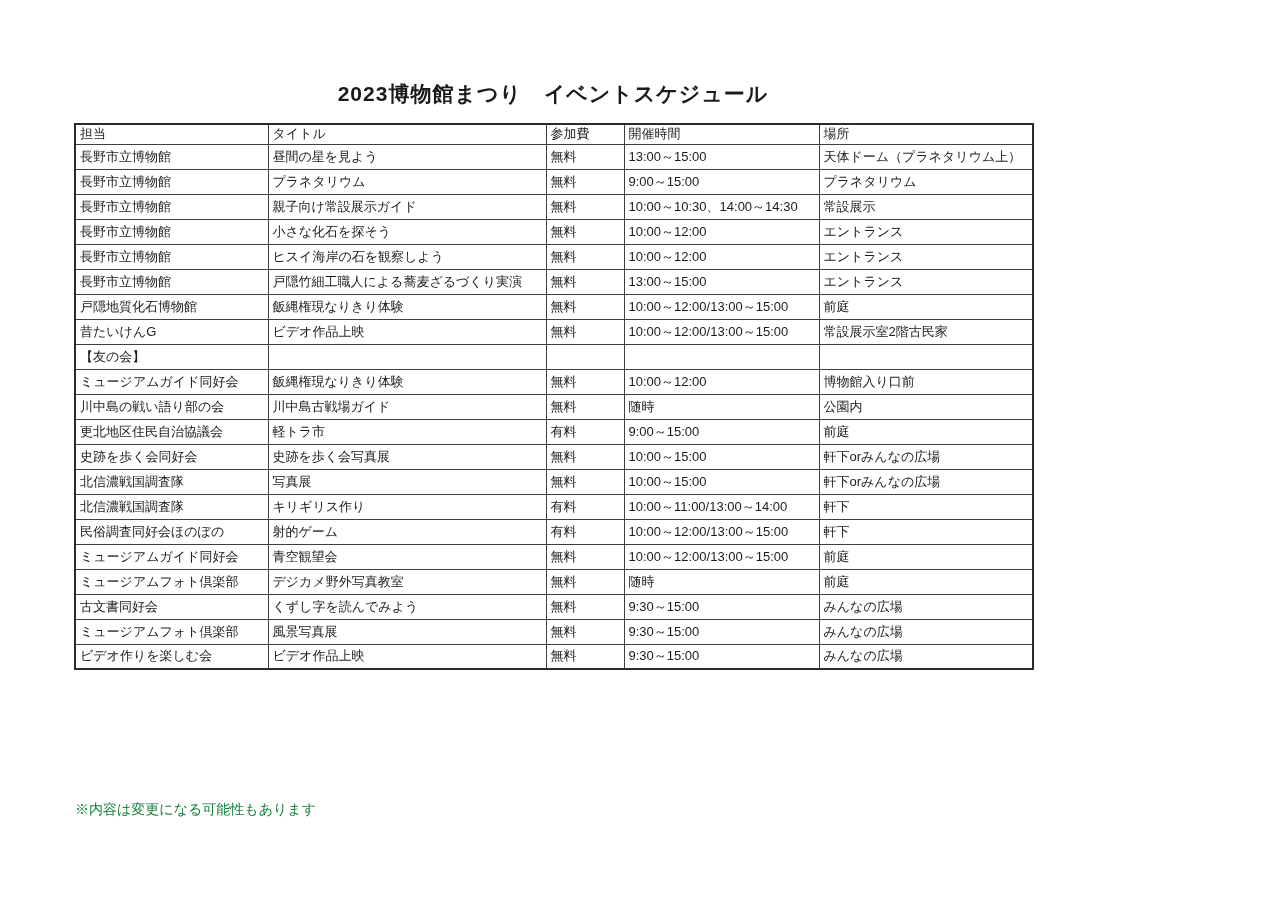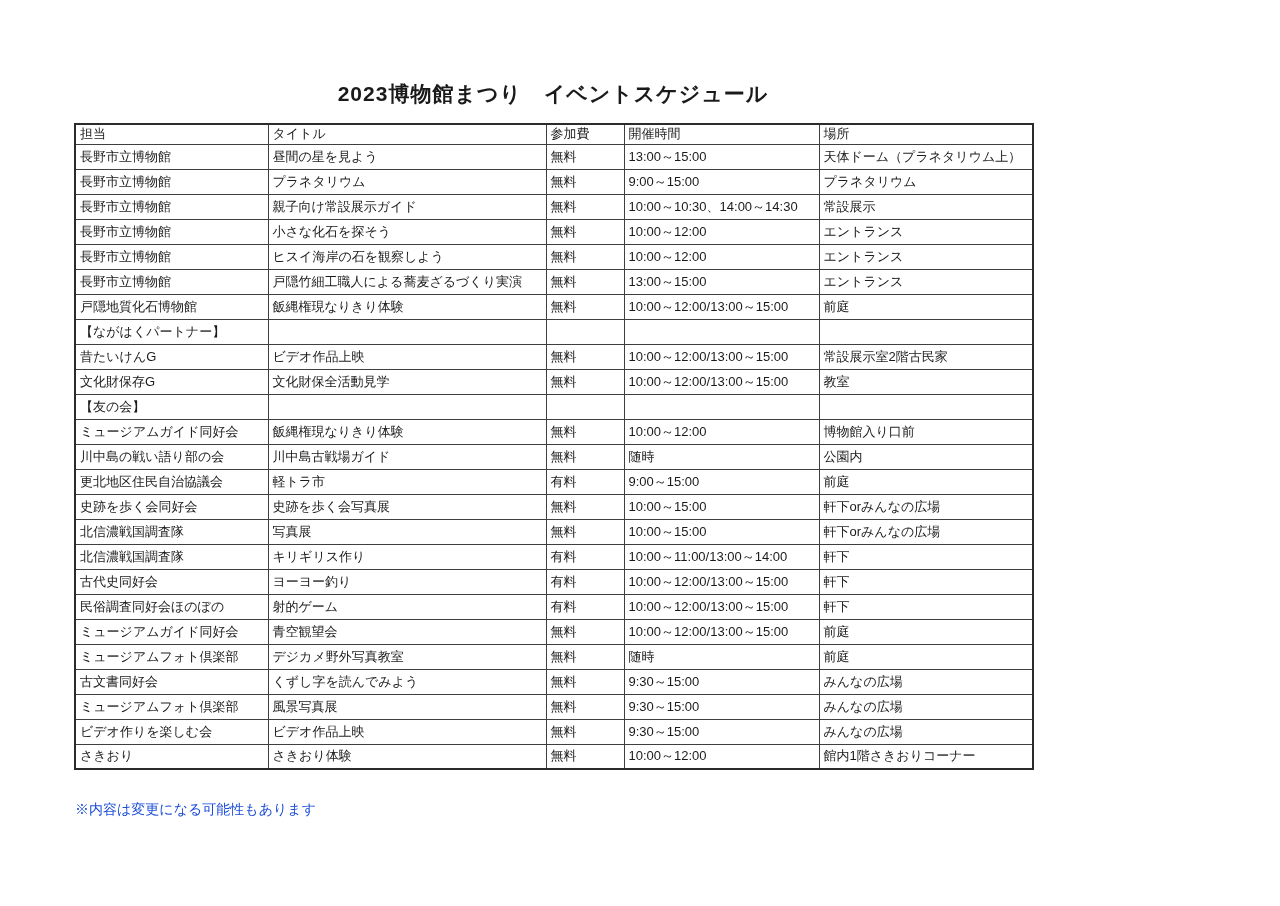--- a/index.html
+++ b/index.html
@@ -60,21 +60,21 @@
     text-align: left;
   }
   .schedule-table tbody td.c2 {
     text-align: left;
   }
   .footnote {
     position: absolute;
     left: 75px;
     top: 801px;
     font-size: 14px;
-    color: #1d4ed8;
+    color: #15803d;
     white-space: pre;
   }
 </style>
 </head>
 <body>
 
 <div class="page">
 
   <div class="doc-title">2023博物館まつり　イベントスケジュール</div>
 
@@ -139,39 +139,25 @@
           <td class="c4">エントランス</td>
         </tr>
         <tr>
           <td class="c0">戸隠地質化石博物館</td>
           <td class="c1">飯縄権現なりきり体験</td>
           <td class="c2">無料</td>
           <td class="c3">10:00～12:00/13:00～15:00</td>
           <td class="c4">前庭</td>
         </tr>
         <tr>
-          <td class="c0">【ながはくパートナー】</td>
-          <td class="c1"></td>
-          <td class="c2"></td>
-          <td class="c3"></td>
-          <td class="c4"></td>
-        </tr>
-        <tr>
           <td class="c0">昔たいけんG</td>
           <td class="c1">ビデオ作品上映</td>
           <td class="c2">無料</td>
           <td class="c3">10:00～12:00/13:00～15:00</td>
           <td class="c4">常設展示室2階古民家</td>
-        </tr>
-        <tr>
-          <td class="c0">文化財保存G</td>
-          <td class="c1">文化財保全活動見学</td>
-          <td class="c2">無料</td>
-          <td class="c3">10:00～12:00/13:00～15:00</td>
-          <td class="c4">教室</td>
         </tr>
         <tr>
           <td class="c0">【友の会】</td>
           <td class="c1"></td>
           <td class="c2"></td>
           <td class="c3"></td>
           <td class="c4"></td>
         </tr>
         <tr>
           <td class="c0">ミュージアムガイド同好会</td>
@@ -209,27 +195,20 @@
           <td class="c4">軒下orみんなの広場</td>
         </tr>
         <tr>
           <td class="c0">北信濃戦国調査隊</td>
           <td class="c1">キリギリス作り</td>
           <td class="c2">有料</td>
           <td class="c3">10:00～11:00/13:00～14:00</td>
           <td class="c4">軒下</td>
         </tr>
         <tr>
-          <td class="c0">古代史同好会</td>
-          <td class="c1">ヨーヨー釣り</td>
-          <td class="c2">有料</td>
-          <td class="c3">10:00～12:00/13:00～15:00</td>
-          <td class="c4">軒下</td>
-        </tr>
-        <tr>
           <td class="c0">民俗調査同好会ほのぼの</td>
           <td class="c1">射的ゲーム</td>
           <td class="c2">有料</td>
           <td class="c3">10:00～12:00/13:00～15:00</td>
           <td class="c4">軒下</td>
         </tr>
         <tr>
           <td class="c0">ミュージアムガイド同好会</td>
           <td class="c1">青空観望会</td>
           <td class="c2">無料</td>
@@ -257,25 +236,18 @@
           <td class="c3">9:30～15:00</td>
           <td class="c4">みんなの広場</td>
         </tr>
         <tr>
           <td class="c0">ビデオ作りを楽しむ会</td>
           <td class="c1">ビデオ作品上映</td>
           <td class="c2">無料</td>
           <td class="c3">9:30～15:00</td>
           <td class="c4">みんなの広場</td>
         </tr>
-        <tr>
-          <td class="c0">さきおり</td>
-          <td class="c1">さきおり体験</td>
-          <td class="c2">無料</td>
-          <td class="c3">10:00～12:00</td>
-          <td class="c4">館内1階さきおりコーナー</td>
-        </tr>
       </tbody>
   </table>
 
   <div class="footnote">※内容は変更になる可能性もあります</div>
 
 </div>
 
 </body></html>

